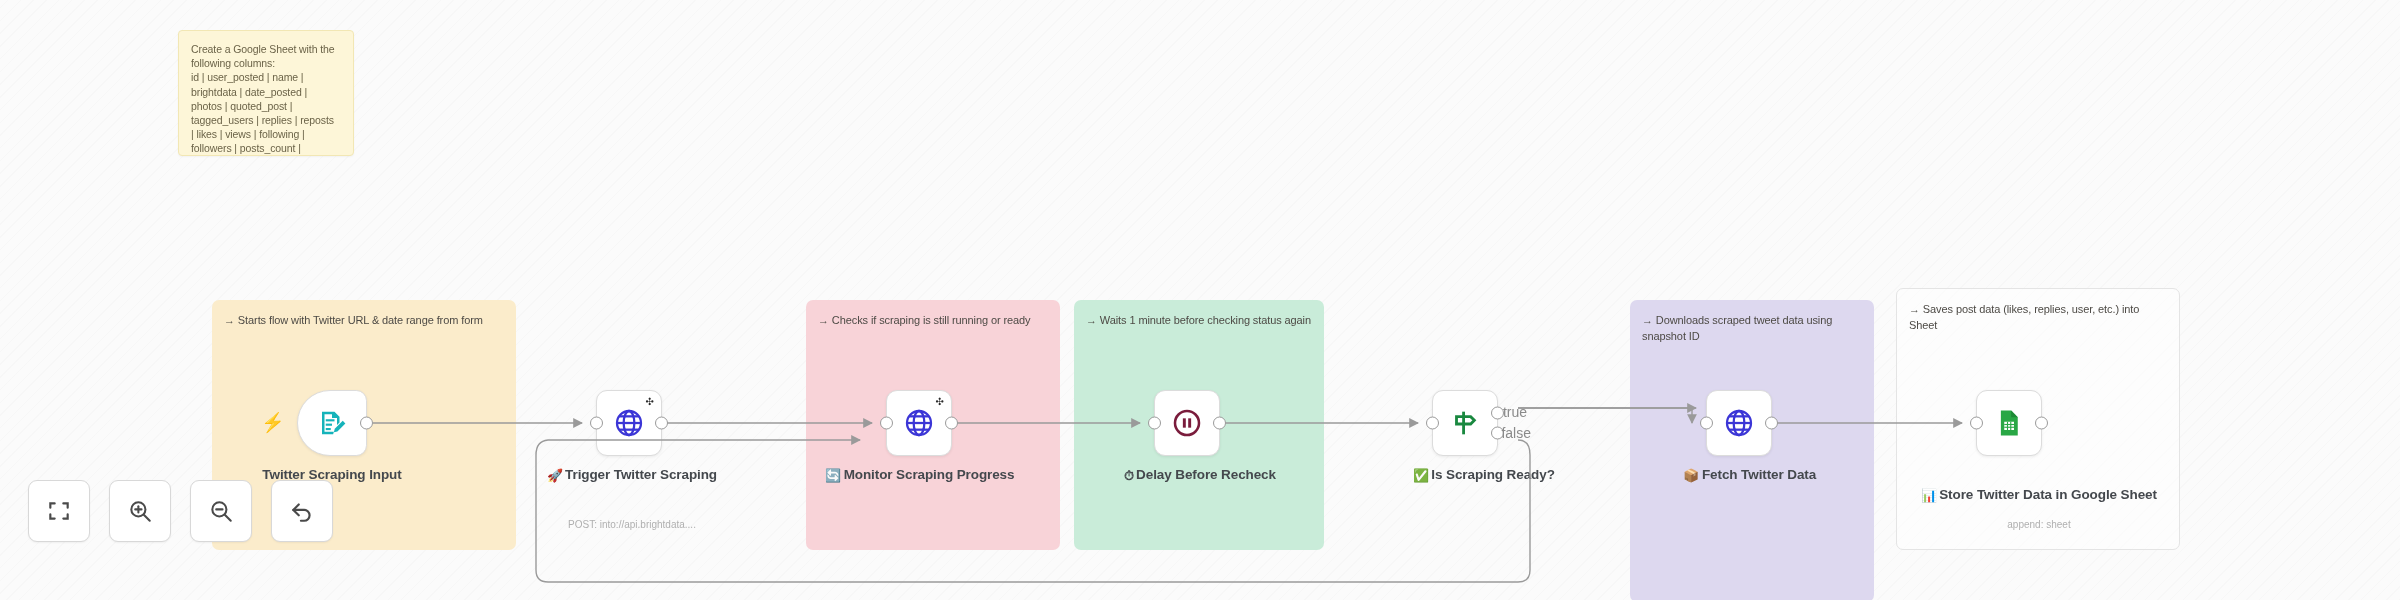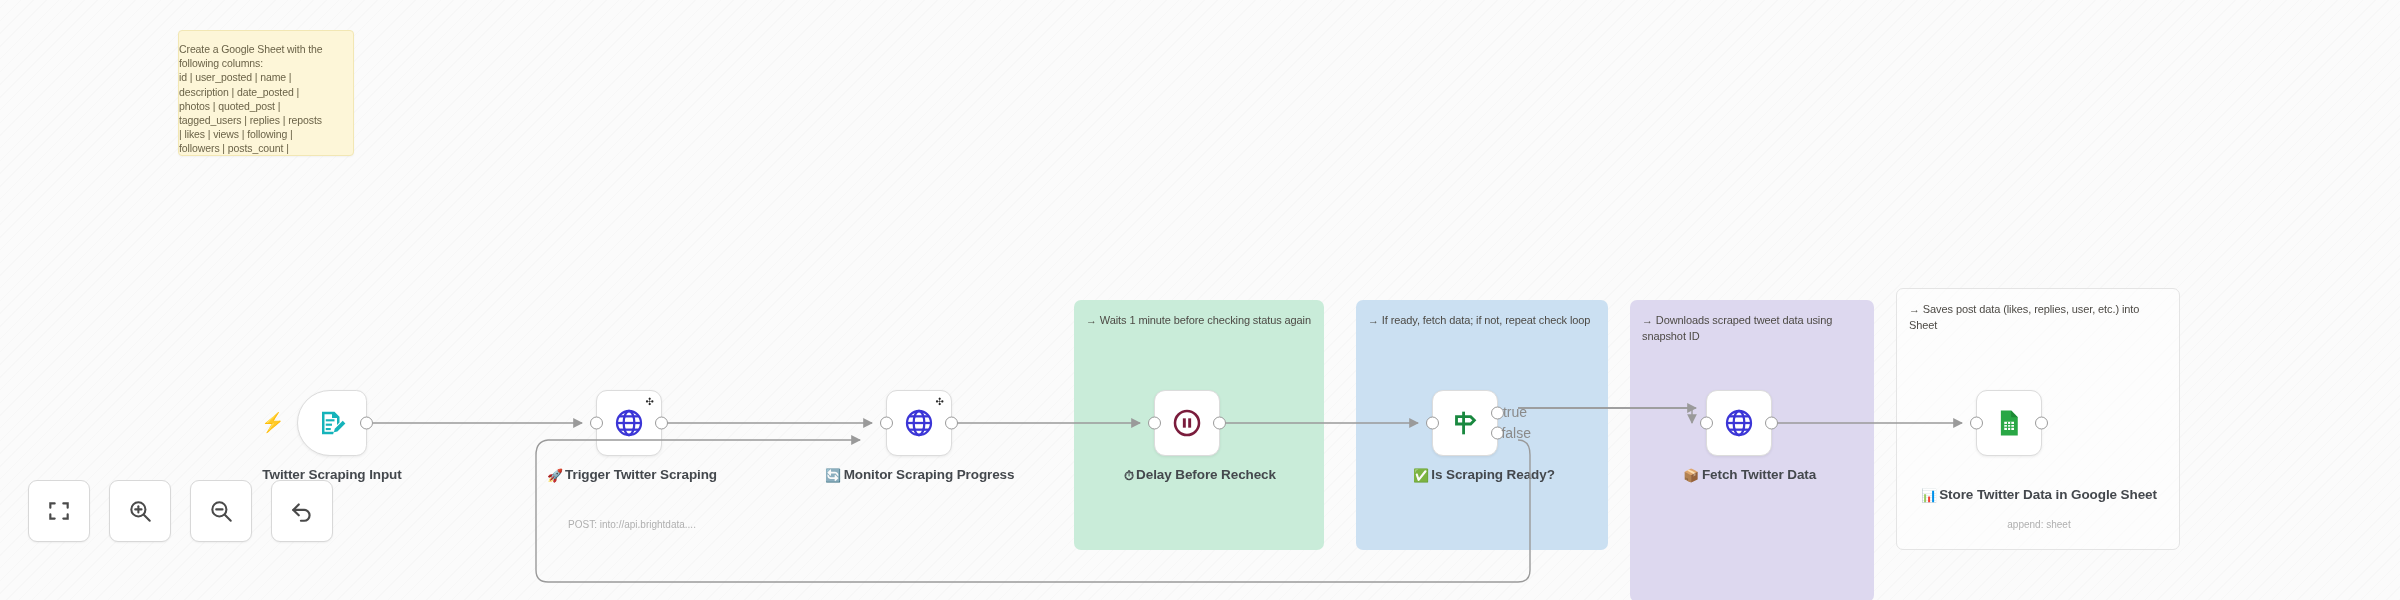--- a/index.html
+++ b/index.html
@@ -22,21 +22,21 @@
   }
 
   
   #sticky {
     position: absolute;
     left: 178px; top: 30px;
     width: 176px; height: 126px;
     background: #fdf6d8;
     border: 1px solid #f2e7b4;
     border-radius: 4px;
-    padding: 11px 12px 10px 0;
+    padding: 11px 12px 10px 12px;
     box-shadow: 0 1px 2px rgba(0,0,0,0.04);
   }
   #sticky .line {
     font-size: 10.5px;
     line-height: 14.2px;
     color: #6b6348;
     white-space: pre;
     letter-spacing: -0.1px;
   }
 
@@ -145,37 +145,40 @@
 </style>
 </head>
 <body>
 
 <div id="canvas">
 
   <div id="sticky">
     <div class="line">Create a Google Sheet with the</div>
     <div class="line">following columns:</div>
     <div class="line">id | user_posted | name |</div>
-    <div class="line">description | date_posted |</div>
+    <div class="line">brightdata | date_posted |</div>
     <div class="line">photos | quoted_post |</div>
     <div class="line">tagged_users | replies | reposts</div>
     <div class="line">| likes | views | following |</div>
     <div class="line">followers | posts_count |</div>
   </div>
 
-
-
+  <div class="group" style="left:212px; top:300px; width:304px; height:250px; background:#fbeccb;">
+    <div class="note">→ Starts flow with Twitter URL &amp; date range from form</div>
+  </div>
+
+
+  <div class="group" style="left:806px; top:300px; width:254px; height:250px; background:#f8d3d8;">
+    <div class="note">→ Checks if scraping is still running or ready</div>
+  </div>
 
   <div class="group" style="left:1074px; top:300px; width:250px; height:250px; background:#c9ecd9;">
     <div class="note">→ Waits 1 minute before checking status again</div>
   </div>
 
-  <div class="group" style="left:1356px; top:300px; width:252px; height:250px; background:#cbe0f2;">
-    <div class="note">→ If ready, fetch data; if not, repeat check loop</div>
-  </div>
 
   <div class="group" style="left:1630px; top:300px; width:244px; height:302px; background:#ddd8ef;">
     <div class="note">→ Downloads scraped tweet data using snapshot ID</div>
   </div>
 
   <div class="group" style="left:1896px; top:288px; width:284px; height:262px; background:rgba(255,255,255,0.55); border:1px solid #e4e4e4;">
     <div class="note">→ Saves post data (likes, replies, user, etc.) into Sheet</div>
   </div>
 
   <svg id="edges">

